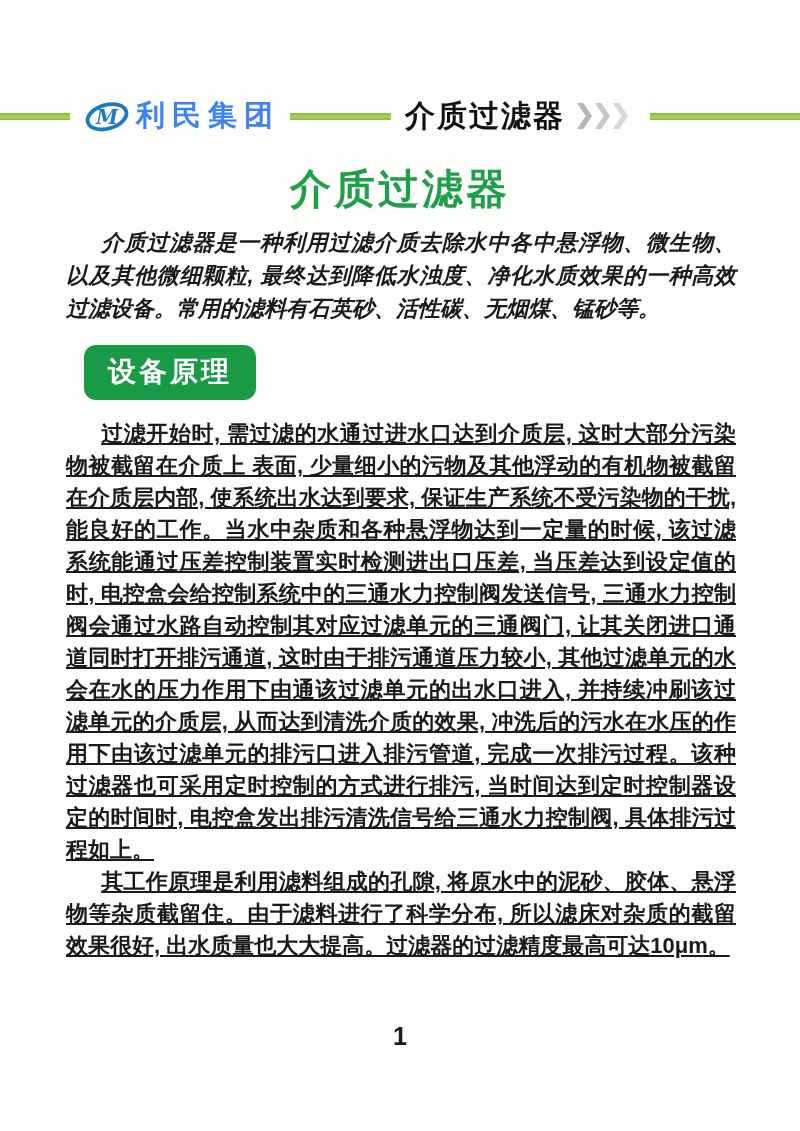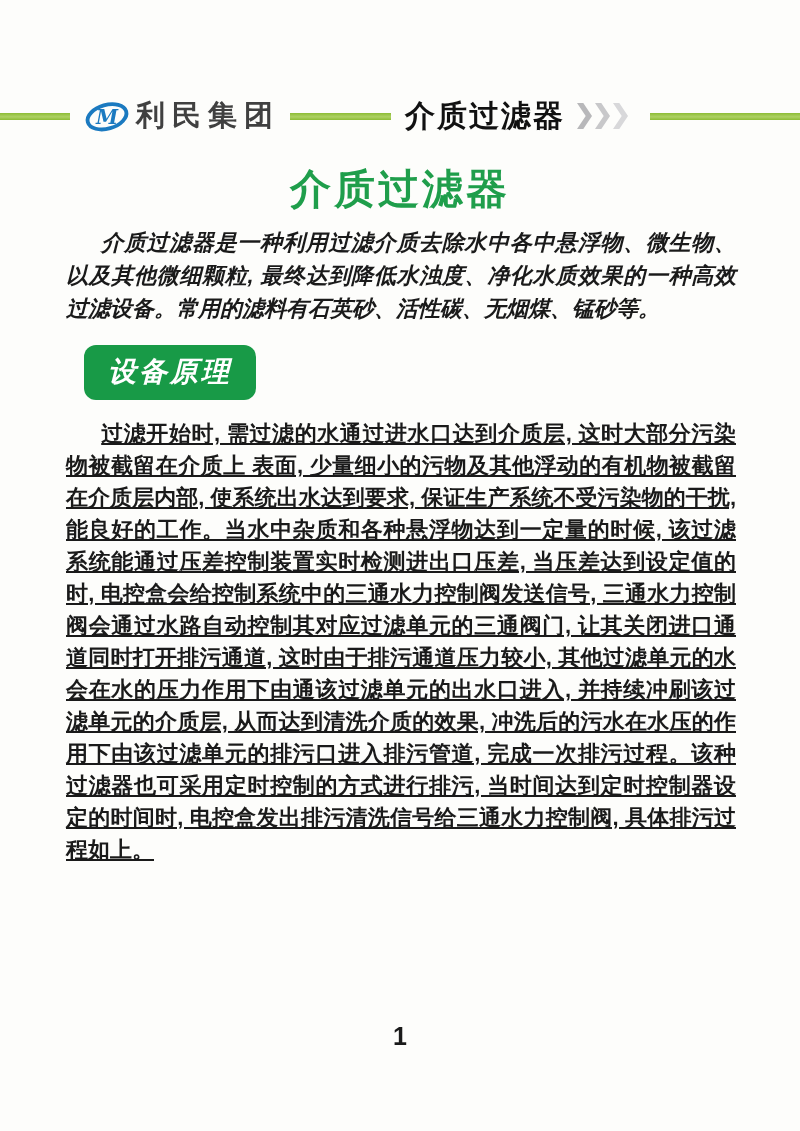--- a/index.html
+++ b/index.html
@@ -34,21 +34,21 @@
     display: flex;
     align-items: center;
     margin: 0 10px 0 14px;
   }
   .brand svg { display: block; }
   .brand-name {
     font-family: "DejaVu Serif", "Liberation Serif", serif;
     font-weight: bold;
     font-size: 29px;
     letter-spacing: 7px;
-    color: #404040;
+    color: #3b82f6;
     margin-left: 6px;
     white-space: nowrap;
   }
   .header-title {
     font-size: 30px;
     font-weight: bold;
     letter-spacing: 2px;
     color: #111;
     margin: 0 10px 0 14px;
     white-space: nowrap;
@@ -96,21 +96,20 @@
     position: absolute;
     top: 345px; left: 84px;
     display: inline-block;
     background: #189a47;
     color: #ffffff;
     font-size: 28px;
     font-weight: bold;
     letter-spacing: 3px;
     padding: 8px 24px 9px 24px;
     border-radius: 12px;
-    font-style: italic;
   }
   
   .body-wrap {
     position: absolute;
     top: 418px; left: 66px; right: 64px; text-decoration: underline;
   }
   .body-wrap .para + .para { margin-top: 0; }
   
   .page-number {
     position: absolute;
@@ -155,17 +154,18 @@
   <div class="main-title">介质过滤器</div>
 
   <div class="intro-wrap">
     <p class="para">介质过滤器是一种利用过滤介质去除水中各中悬浮物、微生物、以及其他微细颗粒, 最终达到降低水浊度、净化水质效果的一种高效过滤设备。常用的滤料有石英砂、活性碳、无烟煤、锰砂等。</p>
   </div>
 
   <div class="badge">设备原理</div>
 
   <div class="body-wrap">
     <p class="para">过滤开始时, 需过滤的水通过进水口达到介质层, 这时大部分污染物被截留在介质上 表面, 少量细小的污物及其他浮动的有机物被截留在介质层内部, 使系统出水达到要求, 保证生产系统不受污染物的干扰, 能良好的工作。当水中杂质和各种悬浮物达到一定量的时候, 该过滤系统能通过压差控制装置实时检测进出口压差, 当压差达到设定值的时, 电控盒会给控制系统中的三通水力控制阀发送信号, 三通水力控制阀会通过水路自动控制其对应过滤单元的三通阀门, 让其关闭进口通道同时打开排污通道, 这时由于排污通道压力较小, 其他过滤单元的水会在水的压力作用下由通该过滤单元的出水口进入, 并持续冲刷该过滤单元的介质层, 从而达到清洗介质的效果, 冲洗后的污水在水压的作用下由该过滤单元的排污口进入排污管道, 完成一次排污过程。该种过滤器也可采用定时控制的方式进行排污, 当时间达到定时控制器设定的时间时, 电控盒发出排污清洗信号给三通水力控制阀, 具体排污过程如上。</p>
+    <p class="para">其工作原理是利用滤料组成的孔隙, 将原水中的泥砂、胶体、悬浮物等杂质截留住。由于滤料进行了科学分布, 所以滤床对杂质的截留效果很好, 出水质量也大大提高。过滤器的过滤精度最高可达10μm。</p>
   </div>
 
   <div class="page-number">1</div>
 
 </div>
 
 </body></html>

